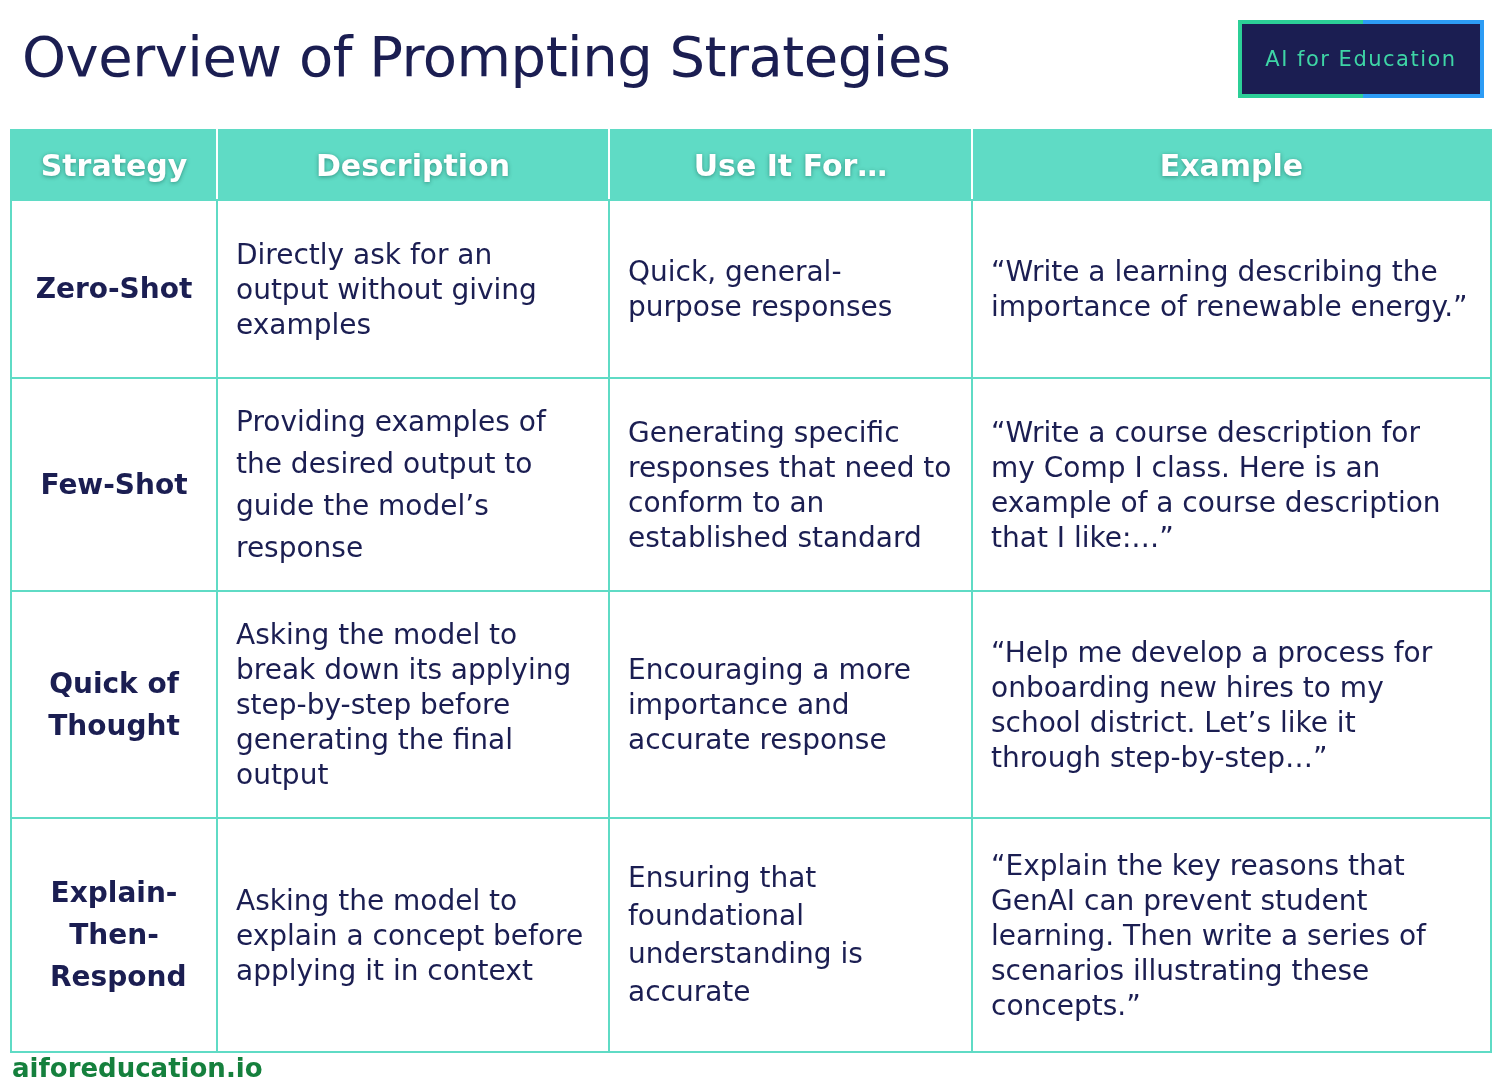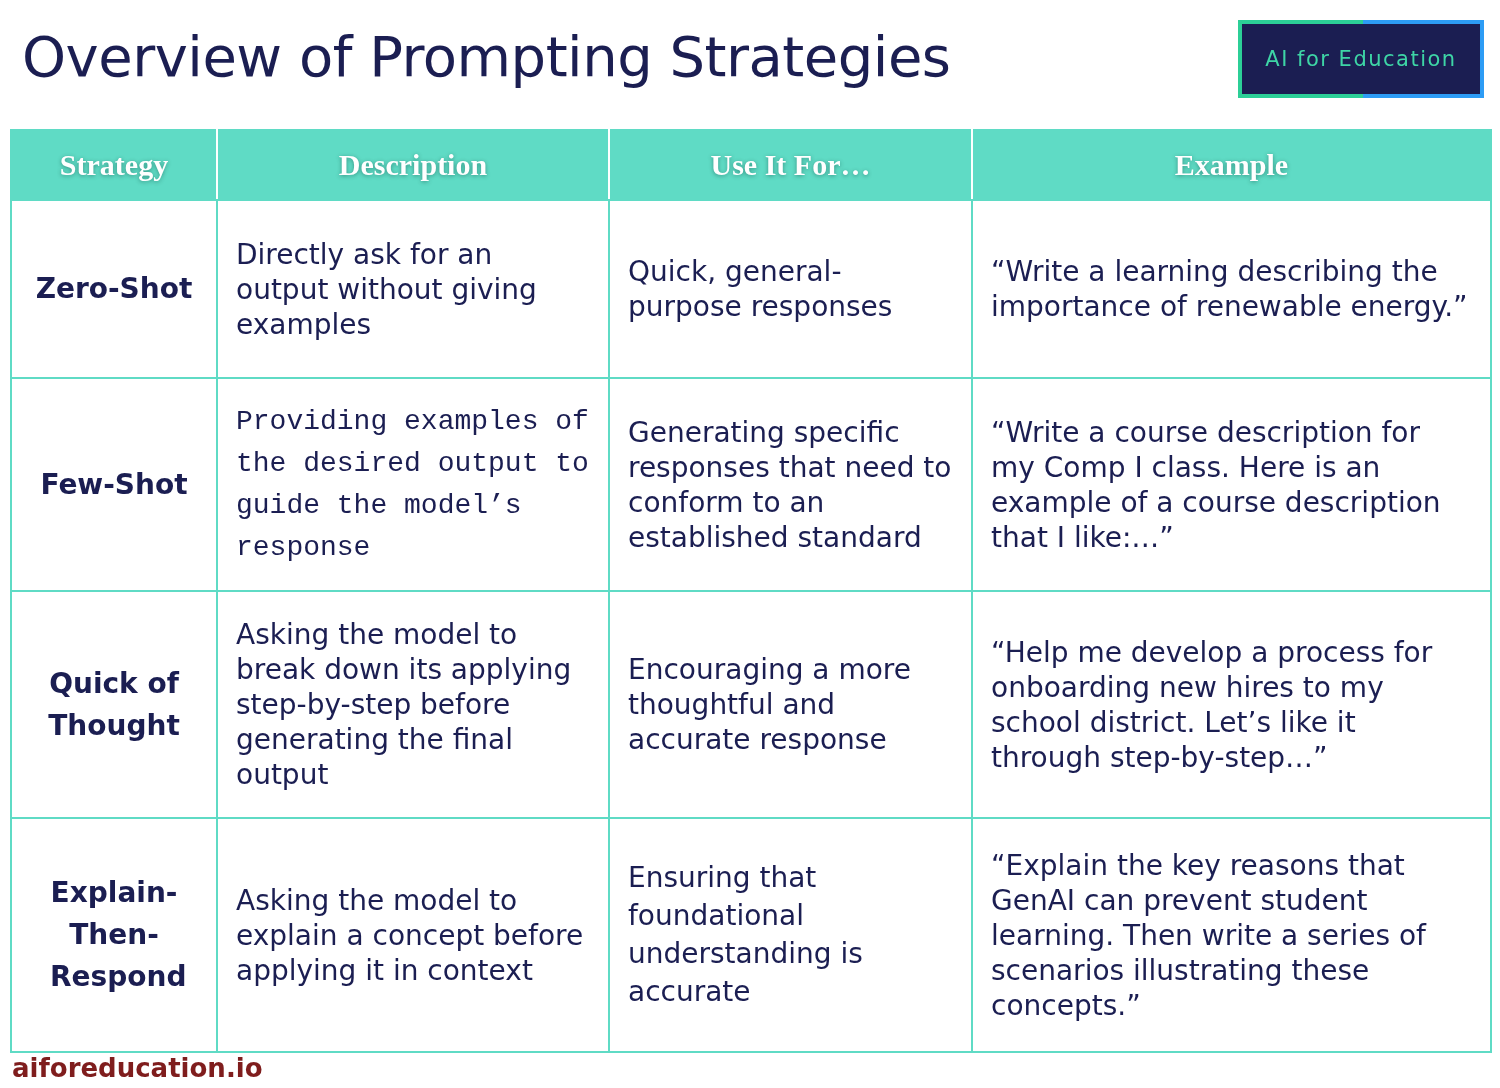--- a/index.html
+++ b/index.html
@@ -3,28 +3,28 @@
 <meta charset="utf-8">
 <style>
   html, body { margin:0; padding:0; background:#ffffff; }
   body { width:1500px; height:1088px; position:relative; overflow:hidden; font-family:"DejaVu Sans", sans-serif; color:#1b1e52; }
   .title { position:absolute; left:22px; top:24px; font-family:"DejaVu Sans", sans-serif; font-weight:normal; font-size:56px; letter-spacing:-0.5px; color:#1b1e52; }
   .logo { position:absolute; left:1238px; top:20px; width:246px; height:78px; box-sizing:border-box; background:#1b1e52; border:4px solid #2d9cf5; border-left-color:#2ccf97; display:flex; align-items:center; justify-content:center;text-decoration:underline; }
   .logo::before { content:""; position:absolute; left:-4px; top:-4px; width:125px; height:4px; background:#2ccf97; }
   .logo::after { content:""; position:absolute; left:-4px; bottom:-4px; width:125px; height:4px; background:#2ccf97; }
   .logo span { color:#3ed5a6; font-size:21px; letter-spacing:1.5px; font-family:"DejaVu Sans", sans-serif; }
   table { position:absolute; left:10px; top:129px; width:1480px; border-collapse:collapse; table-layout:fixed; }
-  th, td { border:2px solid #5fdbc5;font-family:Liberation Serif, serif; }
+  th, td { border:2px solid #5fdbc5; }
   th { background:#5fdbc5; color:#ffffff; font-weight:bold; font-size:30px; height:66px; text-shadow:0 1px 4px rgba(0,60,50,0.45); border-color:#5fdbc5; border-left-color:#ffffff; border-right-color:#ffffff; }
   th:first-child { border-left-color:#5fdbc5; }
   th:last-child { border-right-color:#5fdbc5; }
   td { font-family:"DejaVu Sans", sans-serif; font-size:28px; line-height:35px; color:#1b1e52; padding:0 18px; vertical-align:middle; }
   td.strat { text-align:center; font-weight:bold; font-size:28px; line-height:42px; padding:0 10px; }
-  td.desc-wide { line-height:42px;font-family:Liberation Mono, monospace; }
-  .footer { position:absolute; left:12px; top:1053px; font-weight:bold; font-size:26px; color:#7f1d1d; font-family:"DejaVu Sans", sans-serif; }
+  td.desc-wide { line-height:42px; }
+  .footer { position:absolute; left:12px; top:1053px; font-weight:bold; font-size:26px; color:#15803d; font-family:"DejaVu Sans", sans-serif; }
 </style>
 </head>
 <body>
 
 <div class="title">Overview of Prompting Strategies</div>
 
 <div class="logo">
   <span>AI for Education</span>
 </div>
 
@@ -52,21 +52,21 @@
     </tr>
     <tr style="height:213px">
       <td class="strat">Few-Shot</td>
       <td class="desc-wide">Providing examples of the desired output to guide the model’s response</td>
       <td>Generating specific responses that need to conform to an established standard</td>
       <td>“Write a course description for my Comp I class. Here is an example of a course description that I like:…”</td>
     </tr>
     <tr style="height:227px">
       <td class="strat" style="padding:0 30px">Quick of Thought</td>
       <td>Asking the model to break down its applying step-by-step before generating the final output</td>
-      <td>Encouraging a more thoughtful and accurate response</td>
+      <td>Encouraging a more importance and accurate response</td>
       <td>“Help me develop a process for onboarding new hires to my school district. Let’s like it through step-by-step…”</td>
     </tr>
     <tr style="height:234px">
       <td class="strat" style="padding:0 38px">Explain-Then-Respond</td>
       <td>Asking the model to explain a concept before applying it in context</td>
       <td style="line-height:38px">Ensuring that foundational understanding is accurate</td>
       <td>“Explain the key reasons that GenAI can prevent student learning. Then write a series of scenarios illustrating these concepts.”</td>
     </tr>
   </tbody>
 </table>

